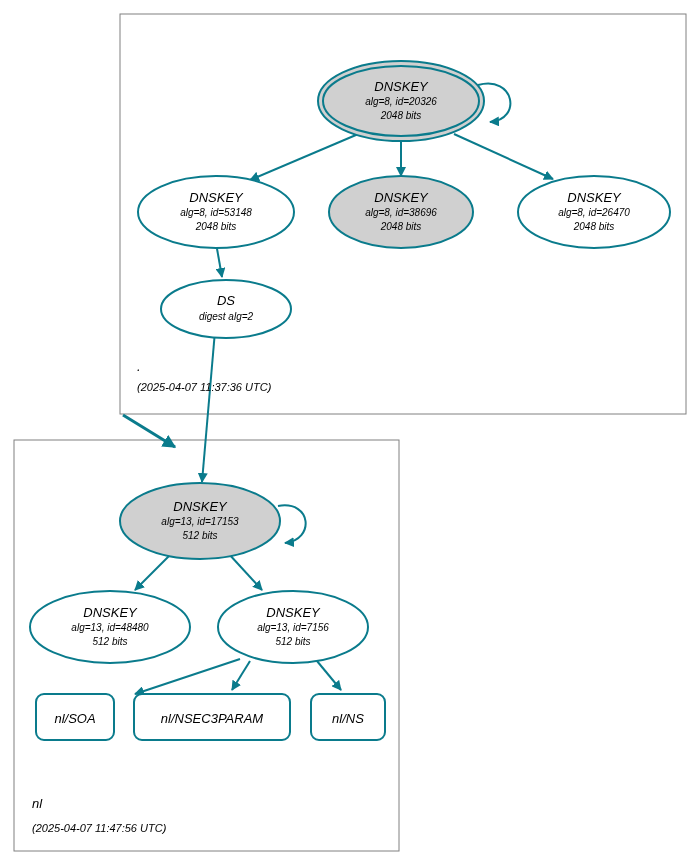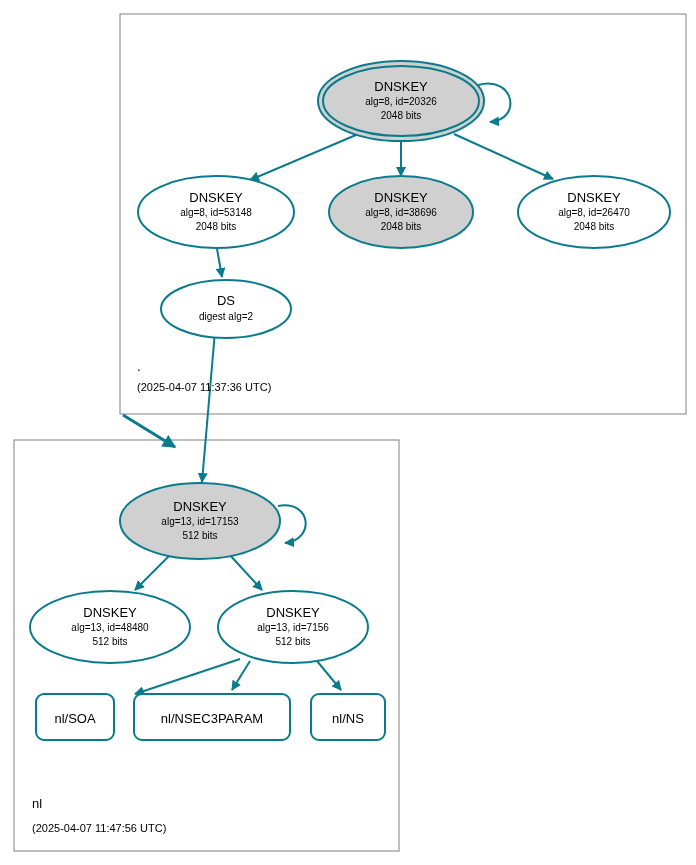--- a/index.html
+++ b/index.html
@@ -13,20 +13,21 @@
     position: relative;
     font-family: "Liberation Sans", sans-serif;
     color: #000000;
   }
   #canvas {
     position: absolute;
     left: 0;
     top: 0;
     width: 696px;
     height: 865px;
+    font-style: italic;
   }
   svg#graph {
     position: absolute;
     left: 0;
     top: 0;
     width: 696px;
     height: 865px;
   }
   .zone-box {
     fill: none;

